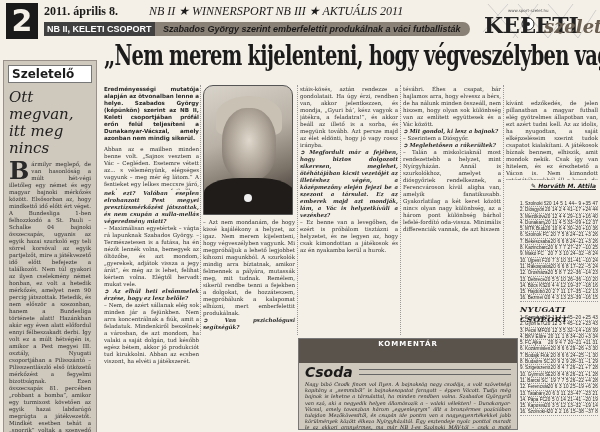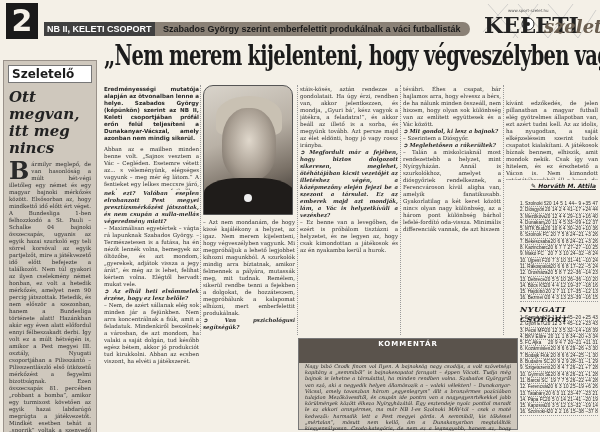--- a/index.html
+++ b/index.html
@@ -5,31 +5,31 @@
   * { margin:0; padding:0; box-sizing:border-box; }
   body { width:600px; height:432px; background:#f3efe6; font-family:"DejaVu Serif", serif; color:#1b1b1b; overflow:hidden; position:relative; }
   .page { position:absolute; inset:0; background:#f4f0e7; }
   
   .pnum { position:absolute; left:6px; top:3px; width:32px; height:36px; background:#1a1a1a; color:#f4f0e7; font-family:"DejaVu Sans", sans-serif; font-weight:bold; font-size:30px; line-height:36px; text-align:center; }
   .topline { position:absolute; left:44px; top:4px; width:420px; height:14px; font-family:"Liberation Serif", serif; font-size:12px; white-space:nowrap; }
   .topline .date { font-weight:bold; }
   .topline .ital { font-style:italic; margin-left:28px; }
   .bar { position:absolute; left:44px; top:22px; width:426px; height:14px; background:#8a8176; border-radius:0 8px 8px 0; color:#fff; font-family:"Liberation Sans", sans-serif; font-size:9px; line-height:14px; white-space:nowrap; overflow:hidden; }
   .bar .sec { background:#404040; padding:0 3px; font-weight:bold; display:inline-block; height:14px; }
-  .bar .sub { font-weight:bold; color:#1a1a1a; padding-left:6px; }
+  .bar .sub { font-style:italic; font-weight:bold; color:#1a1a1a; padding-left:6px; }
   .logo { position:absolute; left:478px; top:2px; width:120px; height:38px; }
   .logo .url { position:absolute; left:30px; top:6px; font-size:4px; font-family:"DejaVu Sans", sans-serif; color:#555; }
   .logo .sp { position:absolute; left:6px; top:10px; font-family:"DejaVu Serif", serif; font-weight:bold; font-size:22px; color:#222; }
   .logo .sz { position:absolute; left:66px; top:14px; font-family:"DejaVu Serif", serif; font-style:italic; font-weight:bold; font-size:18px; color:#6a5e50; }
   
   .headline { position:absolute; left:104px; top:40px; width:496px; font-family:"DejaVu Serif", serif; font-weight:bold; font-size:27px; letter-spacing:-1px; white-space:nowrap; transform:scaleX(0.72); transform-origin:left top; }
   
   .side { position:absolute; left:3px; top:60px; width:94px; height:428px; background:#cfc8bd; border:1px solid #9a928a; overflow:hidden; }
   .side .tag { margin:4px 4px 0 4px; background:#fff; border:1px solid #777; font-family:"DejaVu Sans", sans-serif; font-weight:bold; font-size:12px; padding:1px 3px; }
-  .side h2 { font-family:"DejaVu Serif", serif; font-style:italic; font-weight:bold; font-size:15px; line-height:17px; padding:6px 5px 4px 5px; color:#222; }
+  .side h2 { font-family:"DejaVu Serif", serif; font-style:italic; font-weight:normal; font-size:15px; line-height:17px; padding:6px 5px 4px 5px; color:#222; }
   .side p { font-size:5.5px; line-height:7px; padding:0 5px; text-align:justify; color:#2a2a2a; }
   .side .drop { float:left; font-size:24px; line-height:20px; font-weight:bold; margin-right:2px; }
   
   .col { position:absolute; font-family:"DejaVu Serif", serif; font-size:5.5px; line-height:7px; text-align:justify; color:#2a2a2a; overflow:hidden; }
   .lead { font-family:"DejaVu Sans", sans-serif; font-weight:bold; font-size:5.6px; line-height:7px; margin-bottom:4px; }
   .q { font-style:italic; font-weight:bold; }
   .photo { position:absolute; left:203px; top:85px; width:90px; height:130px; background:linear-gradient(160deg,#d9d4cb 0%,#b9b1a6 40%,#7a7167 70%,#2b2724 100%); border:1px solid #555; border-radius:10px 10px 0 0; overflow:hidden; }
   .photo .face { position:absolute; left:18px; top:22px; width:54px; height:72px; background:radial-gradient(ellipse at 50% 45%,#e0d8cc 0%,#a89e92 55%,#6b6259 100%); border-radius:45% 45% 40% 40%; }
   .photo .hair { position:absolute; left:12px; top:10px; width:66px; height:40px; background:#c9c1b3; border-radius:50% 50% 20% 20%; }
   .photo .body { position:absolute; left:0; bottom:0; width:90px; height:36px; background:#1f1c1a; border-radius:40% 40% 0 0; }
@@ -48,20 +48,24 @@
   .row { display:flex; height:6.3px; line-height:6.3px; border-bottom:1px dotted #999; white-space:nowrap; overflow:hidden; }
   .row .t { width:38px; overflow:hidden; }
   .row .n { flex:1; text-align:right; letter-spacing:0.2px; }
 </style>
 </head>
 <body>
 
 <div class="page">
 
   <div class="pnum">2</div>
+  <div class="topline">
+    <span class="date">2011. április 8.</span>
+    <span class="ital">NB II ★ WINNERSPORT NB III ★ AKTUÁLIS 2011</span>
+  </div>
   <div class="bar">
     <span class="sec">NB II, KELETI CSOPORT</span>
     <span class="sub">Szabados György szerint emberfelettit produkálnak a váci futballisták</span>
   </div>
   <div class="logo">
     <svg width="120" height="38" style="position:absolute;left:0;top:0">
       <path d="M10 2 L40 36 M40 2 L70 36 M70 2 L100 36 M30 2 L5 30 M60 2 L35 36 M95 2 L70 36 M118 8 L100 36" stroke="#bbb" stroke-width="0.6" fill="none"></path>
       <circle cx="50" cy="22" r="6" fill="#fff" stroke="#222" stroke-width="1"></circle>
       <circle cx="50" cy="22" r="2" fill="#222"></circle>
     </svg>
@@ -120,20 +124,24 @@
   </div>
   <div class="divv" style="left:503px;"></div>
 
   <div class="col" style="left:506px;top:100px;width:92px;height:80px;">
     <div>kívánt edzőkedés, de jelen pillanatban a magyar futball elég gyötrelmes állapotban van, ezt azért tudni kell. Az az idolis, ha nyugodtan, a saját elképzeléseim szerint tudok csapatot kialakítani. A játékosok bíznak bennem, elhiszik, amit mondok nekik. Csak így van hitelem, és ez érezhetető a Vácon is. Nem kimondott sztárjátékosokból áll a keret, de a szívüket hitegek a pályára, mert nemek sportemberek. Persze nem mindig sikerül jól játszani, no de van olyan ember, aki soha nem hibázik..?</div>
   </div>
   <div class="sig2">✎ <span>Horváth M. Attila</span></div>
 
   <div class="komm">
     <div class="kh">KOMMENTÁR</div>
+    <div class="kt">
+        <span>Csoda</span>
+        <span class="lines"></span>
+      </div>
     <p>Nagy bibó Csodk finom vol Ilyen. A bajnokság nagy csodája, a volt szövetségi kapitány a „semmiből” is bajnokesapatot faragott – éppen Vácott. Tudja még bajnok is lehetne a társulattal, ha minden rendben volna. Szabados Györgyről van szó, aki a negyedik helyen állomásozik a – valaki vélekten! – Dunakanyar-Vácsal, amely tavaszban három „egyenlegrym” állt a bronzérmes pozícióban tulajdon Mezőkövesdtől, és csupán ide pontra van a nagyegyenrtékekkel jobb körülmények között élkezo Nyírgyházától. Egy esztendeje nyolc ponttal maradt le az akkori aranyérmes, ma már NB I-es Szolnoki MÁV-tól – csak a maté kedvezői: harmadik lett a Pest megyei gárda. A semmiből, kis tőkéssel „mértalan”, másutt nem kellő, ám a Dunakanyarban megtalálták kiegyensúlyosan. Csoda-kategória, de nem ez a legnagyobb, hanem az, hogy Szabados György még mindig a hazai második vonalban dolgozik. Szomorúan a szerencsétlenségben: jól tudni, szomorúan gazdag is a magyar futball...</p>
 
   </div>
 
   <div class="tbl" style="top:201px;" id="keleti">
       <div class="row">
         <span class="t">1. Szolnoki Spartacus (??)</span>
         <span class="n">20 14 5 1 44– 9 +35 47</span>
       </div>
       <div class="row">

